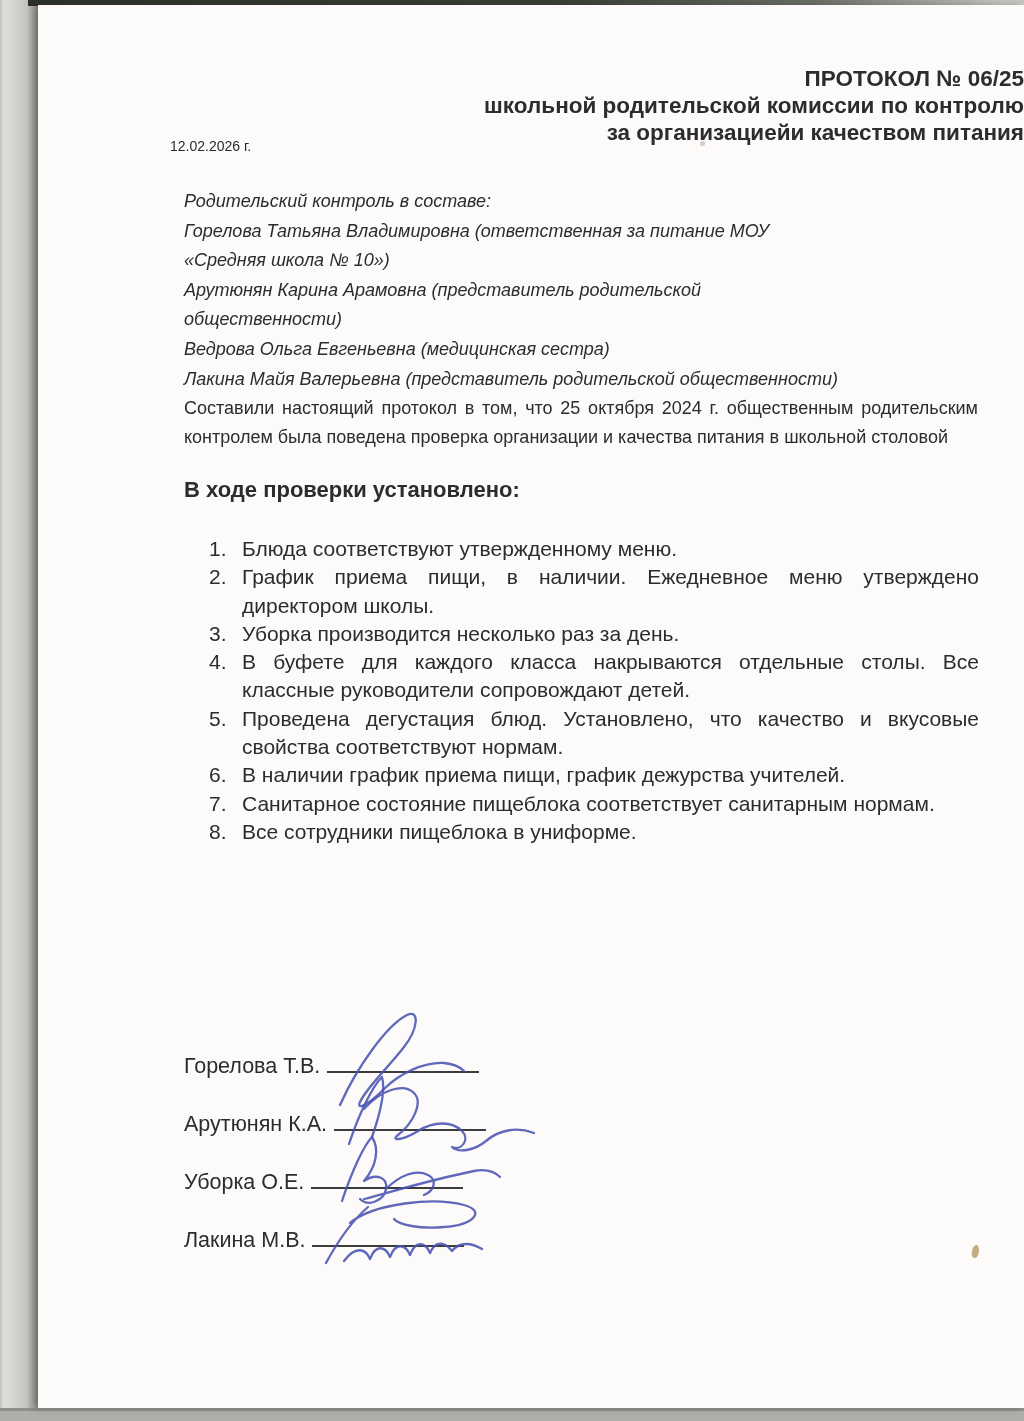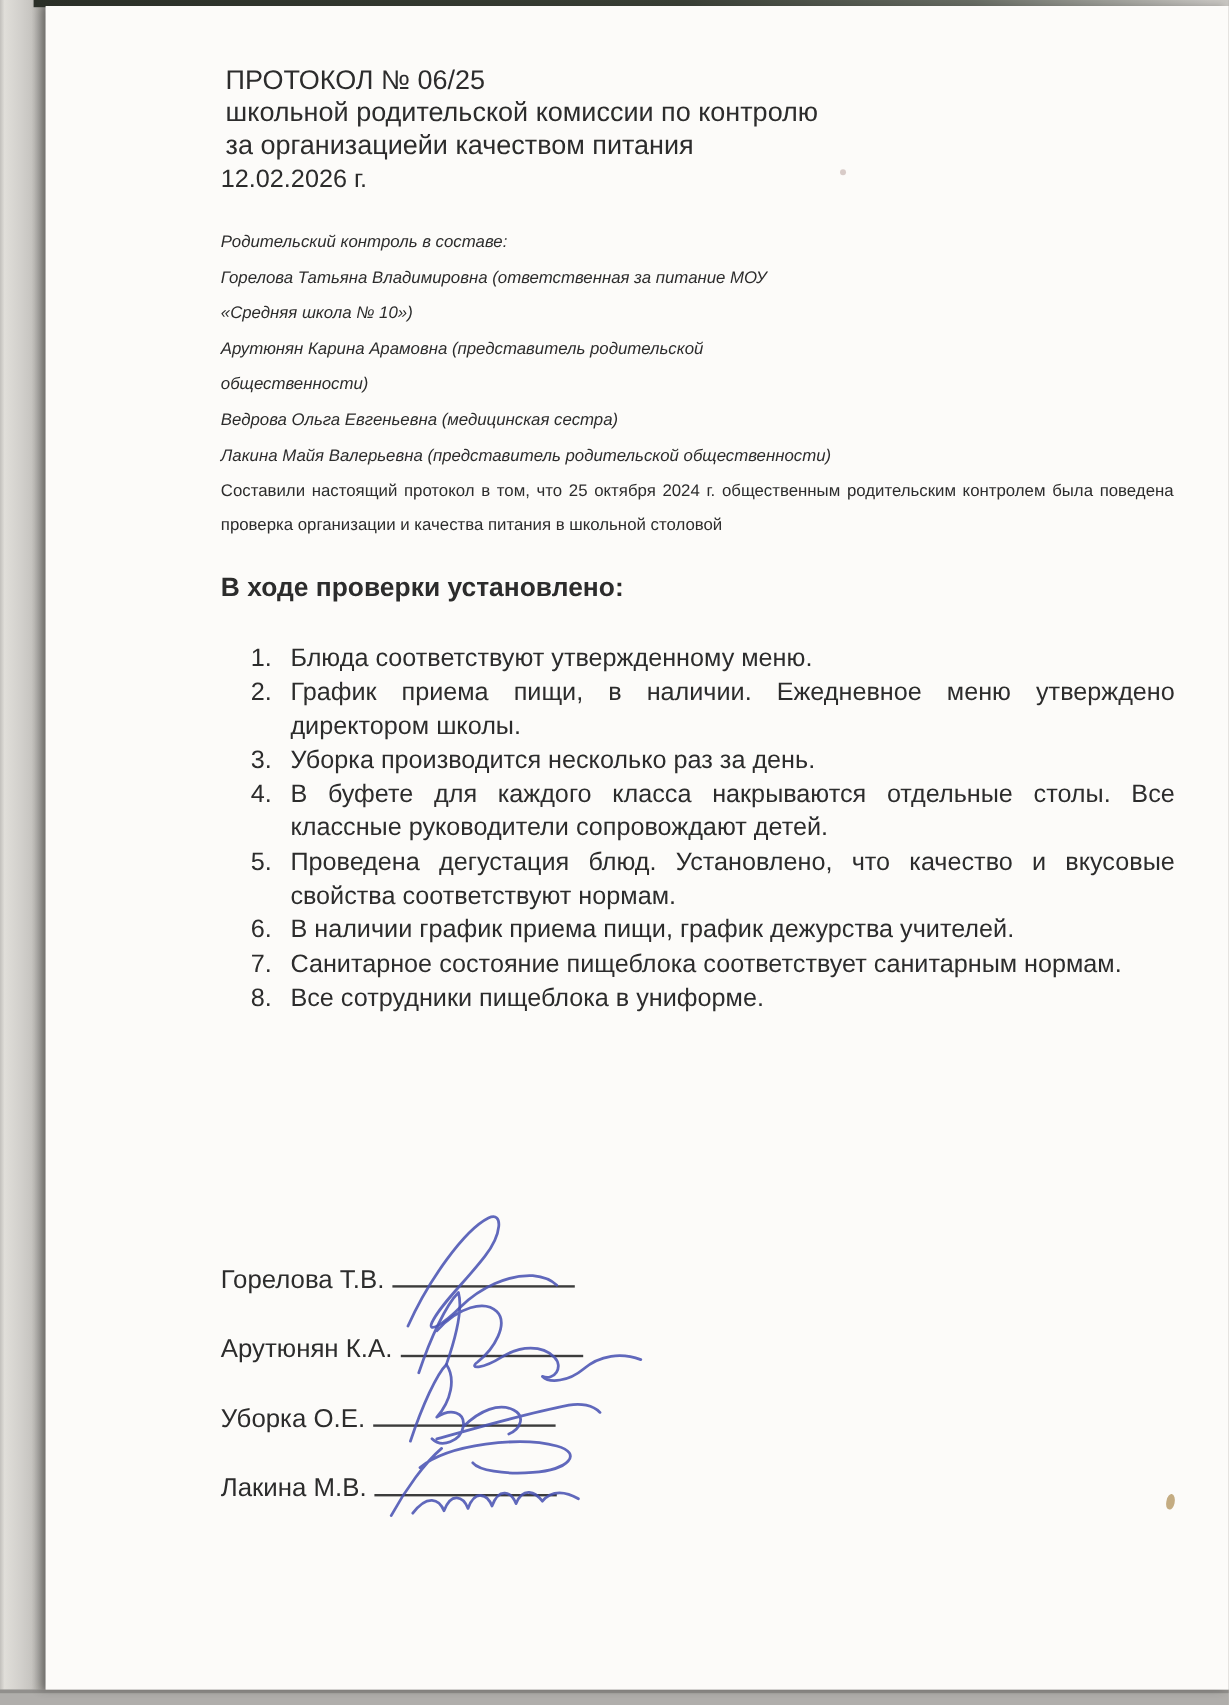--- a/index.html
+++ b/index.html
@@ -14,25 +14,25 @@
   
   .scan-top { position:absolute; left:28px; top:0; width:980px; height:6px;
     background:linear-gradient(90deg,#2c3129 0%,#3a4036 55%,#6a6f66 80%,rgba(150,150,145,0) 100%); }
   
   .scan-bottom { position:absolute; left:0; bottom:0; width:100%; height:13px;
     background:#b0aeab; border-top:3px solid #918f8c; }
   .paper { position:absolute; left:38px; top:5px; width:986px; height:1403px;
     background:#fcfbf9; box-shadow:-5px 0 7px rgba(40,40,38,.3); }
   .paper * { color:#2c2c2c; }
 
-  .doc-header { position:absolute; left:150px; top:48px; width:836px; text-align:left;
-    font-weight:normal; font-size:22.5px; line-height:27px; color:#222; }
-  .doc-date { position:absolute; left:146px; top:133px; font-size:21px; }
+  .doc-header { position:absolute; left:150px; top:60px; width:836px; text-align:right;
+    font-weight:bold; font-size:22.5px; line-height:27px; color:#222; }
+  .doc-date { position:absolute; left:132px; top:133px; font-size:14px; }
 
-  .commission { position:absolute; left:146px; top:182px; width:794px; font-size:14px; }
+  .commission { position:absolute; left:146px; top:182px; width:794px; font-size:18px; }
   .c-line { font-style:italic; line-height:29.6px; }
   .statement { line-height:28.4px; text-align:justify; }
 
   .findings-heading { position:absolute; left:146px; top:472px; font-weight:bold; font-size:22px; }
   .findings { position:absolute; left:171px; top:530px; width:770px; font-size:21px; }
   .f-item { display:flex; }
   .f-num  { flex:none; width:33px; line-height:28.3px; }
   .f-text { flex:1; text-align:justify; line-height:28.3px; }
 
   .conclusions { position:absolute; left:162px; top:866px; width:780px;

